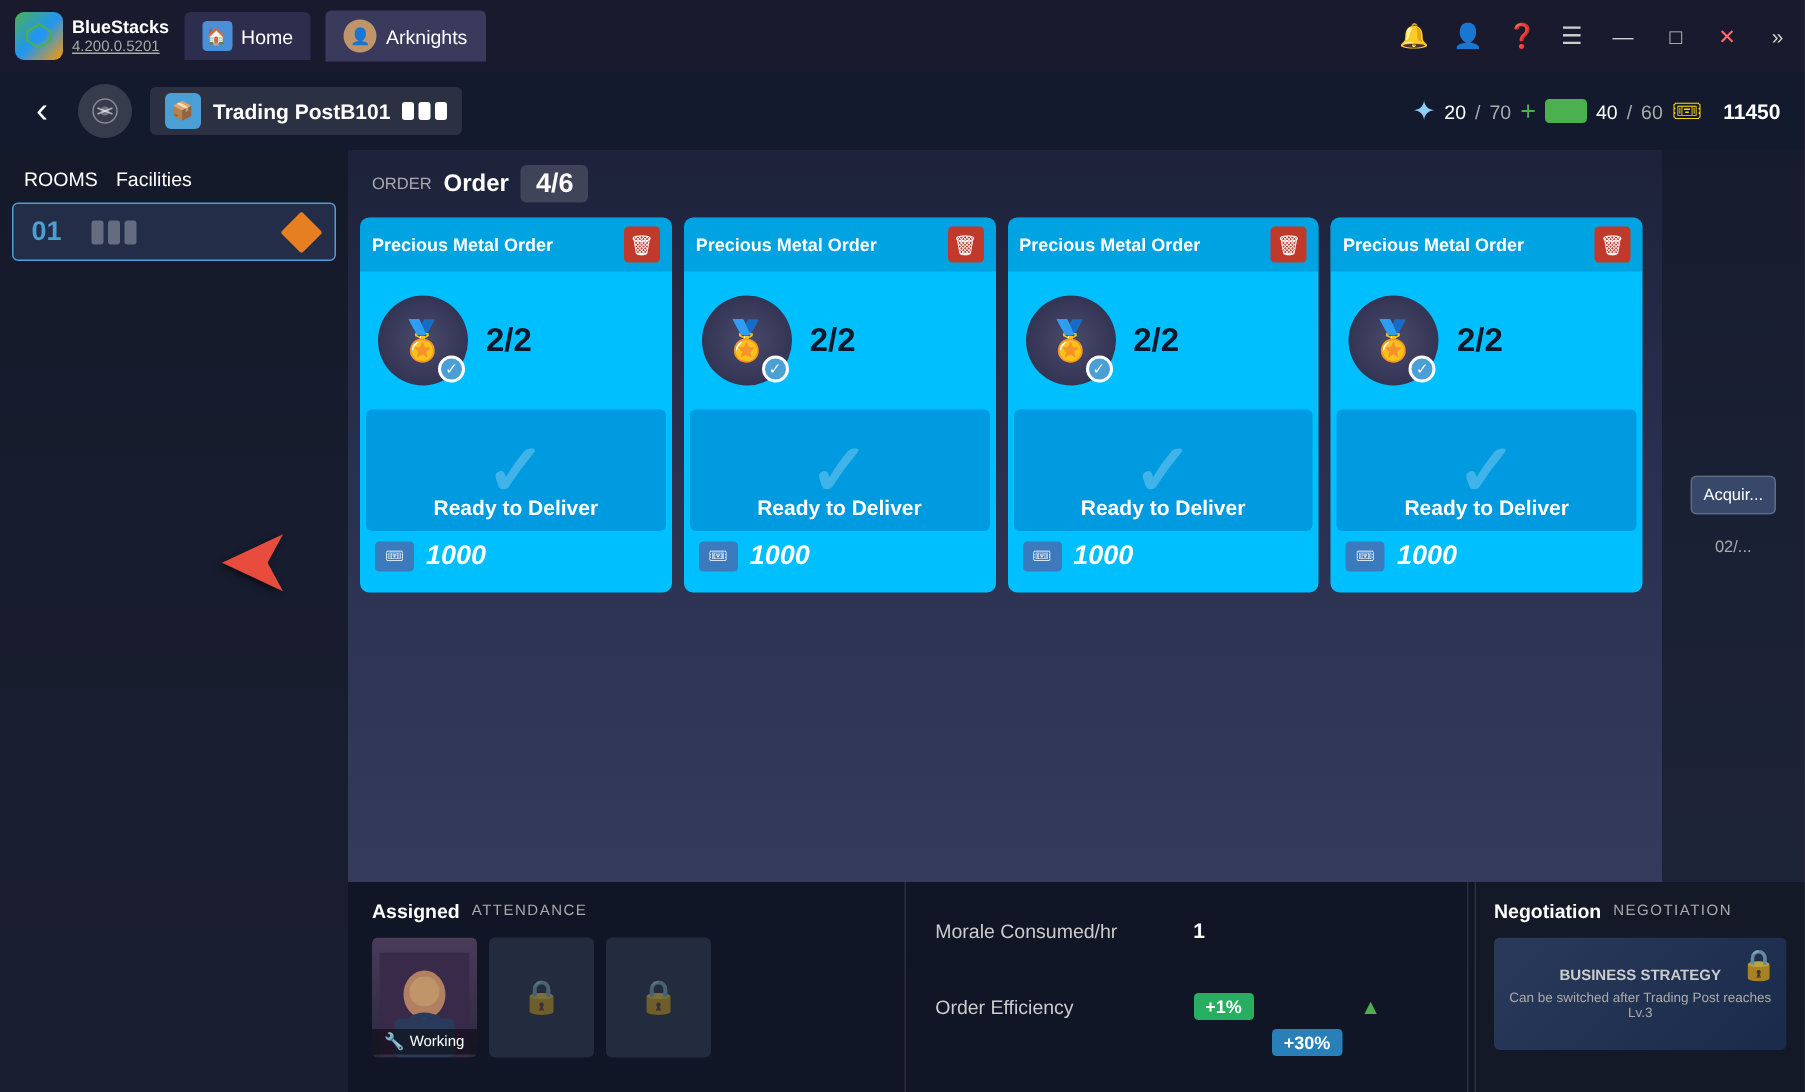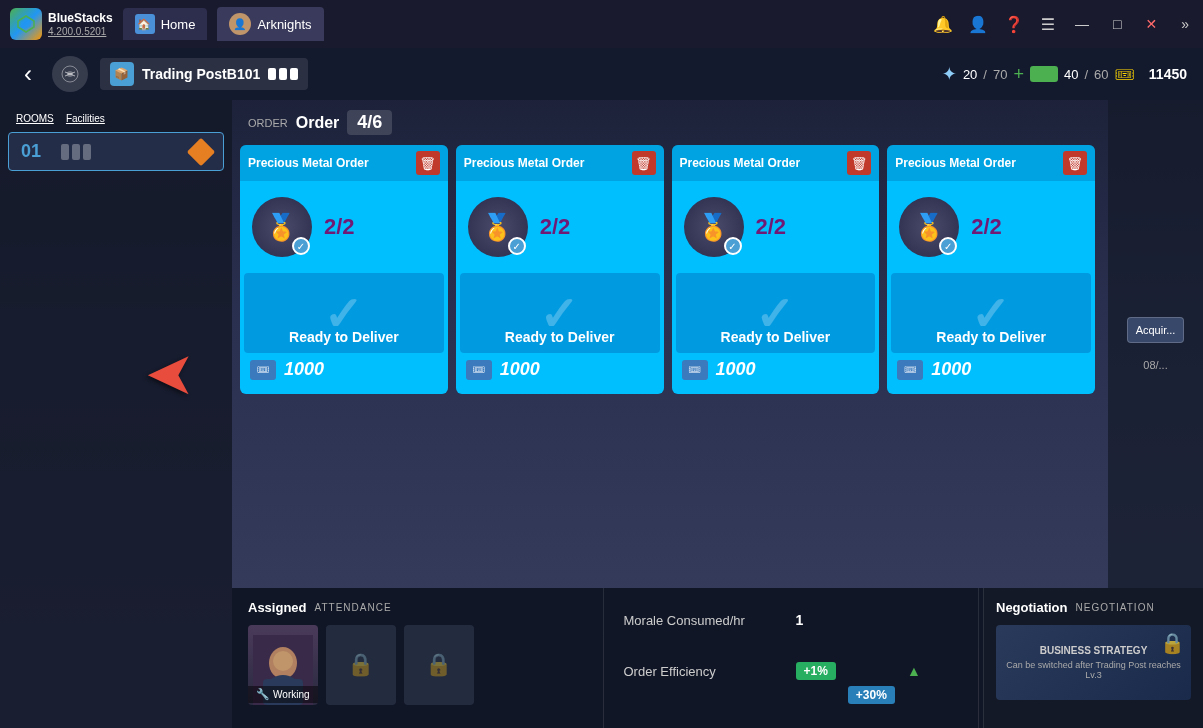--- a/index.html
+++ b/index.html
@@ -227,21 +227,21 @@
       background: rgba(20, 25, 40, 0.85);
       z-index: 5;
     }
     .sidebar-title {
       padding: 12px 16px 8px;
       color: #aaa;
       font-size: 11px;
       text-transform: uppercase;
       letter-spacing: 1px;
     }
-    .sidebar-title span { color: white; font-size: 10px; text-transform: none; letter-spacing: 0; text-decoration: underline; }
+    .sidebar-title span { color: white; font-size: 13px; text-transform: none; letter-spacing: 0; }
     .room-item {
       display: flex;
       align-items: center;
       padding: 8px 12px;
       background: rgba(40, 50, 80, 0.8);
       border: 1px solid #4a9fd4;
       margin: 0 8px;
       border-radius: 4px;
       gap: 10px;
       cursor: pointer;
@@ -373,21 +373,21 @@
       background: #4a9fd4;
       border-radius: 50%;
       display: flex;
       align-items: center;
       justify-content: center;
       font-size: 10px;
       color: white;
       border: 2px solid white;
     }
     .card-count {
-      color: #701a75;
+      color: #0f172a;
       font-size: 22px;
       font-weight: bold;
     }
     .card-deliver-area {
       background: rgba(0,100,180,0.4);
       margin: 0 4px;
       border-radius: 4px;
       padding: 12px 8px;
       display: flex;
       align-items: center;
@@ -835,21 +835,21 @@
           <span class="reward-value">1000</span>
         </div>
       </div>
     </div>
   </div>
 
   <div class="red-arrow">➤</div>
 
   <div class="right-panel">
     <div class="acquire-btn">Acquir...</div>
-    <div class="right-counter">08/...</div>
+    <div class="right-counter">02/...</div>
   </div>
 
   <div class="bottom-panel">
 
     <div class="bottom-left">
       <div class="assigned-header">
         <span class="assigned-title">Assigned</span>
         <span class="attendance-label">ATTENDANCE</span>
       </div>
       <div class="operators-row">

